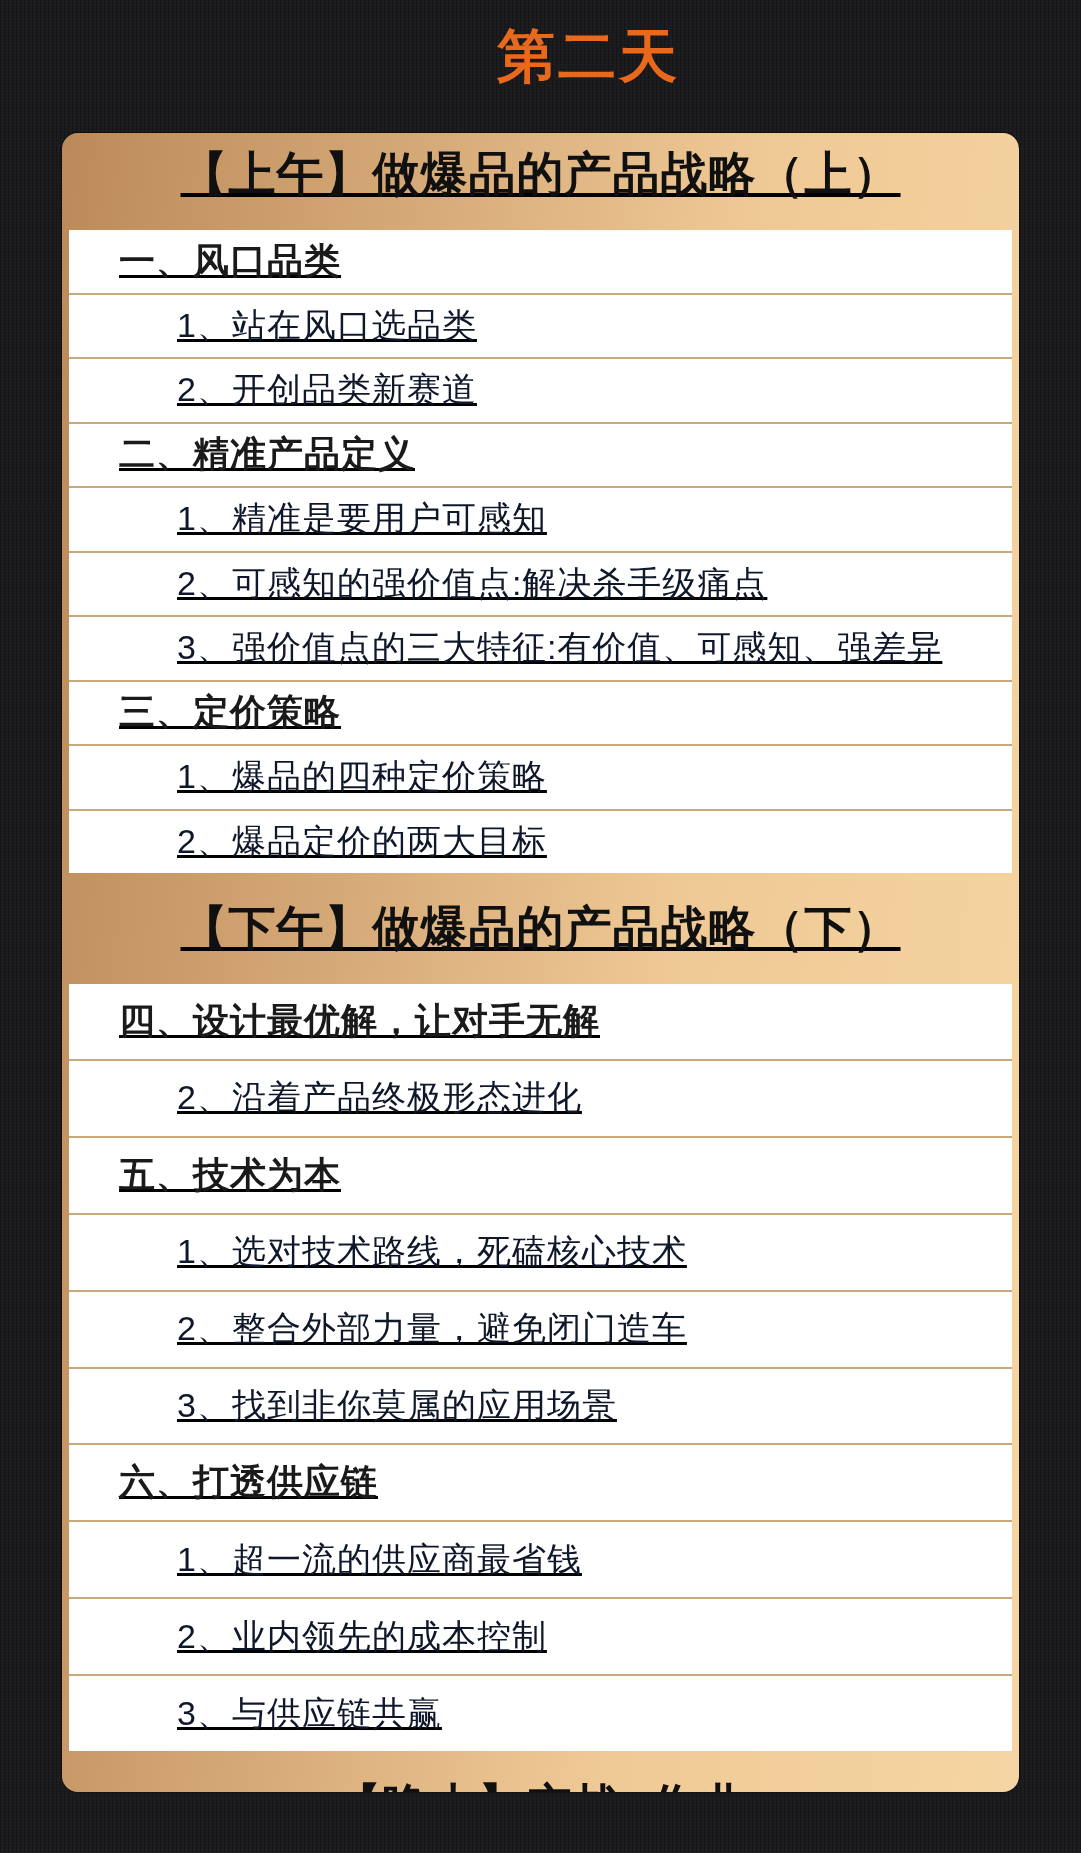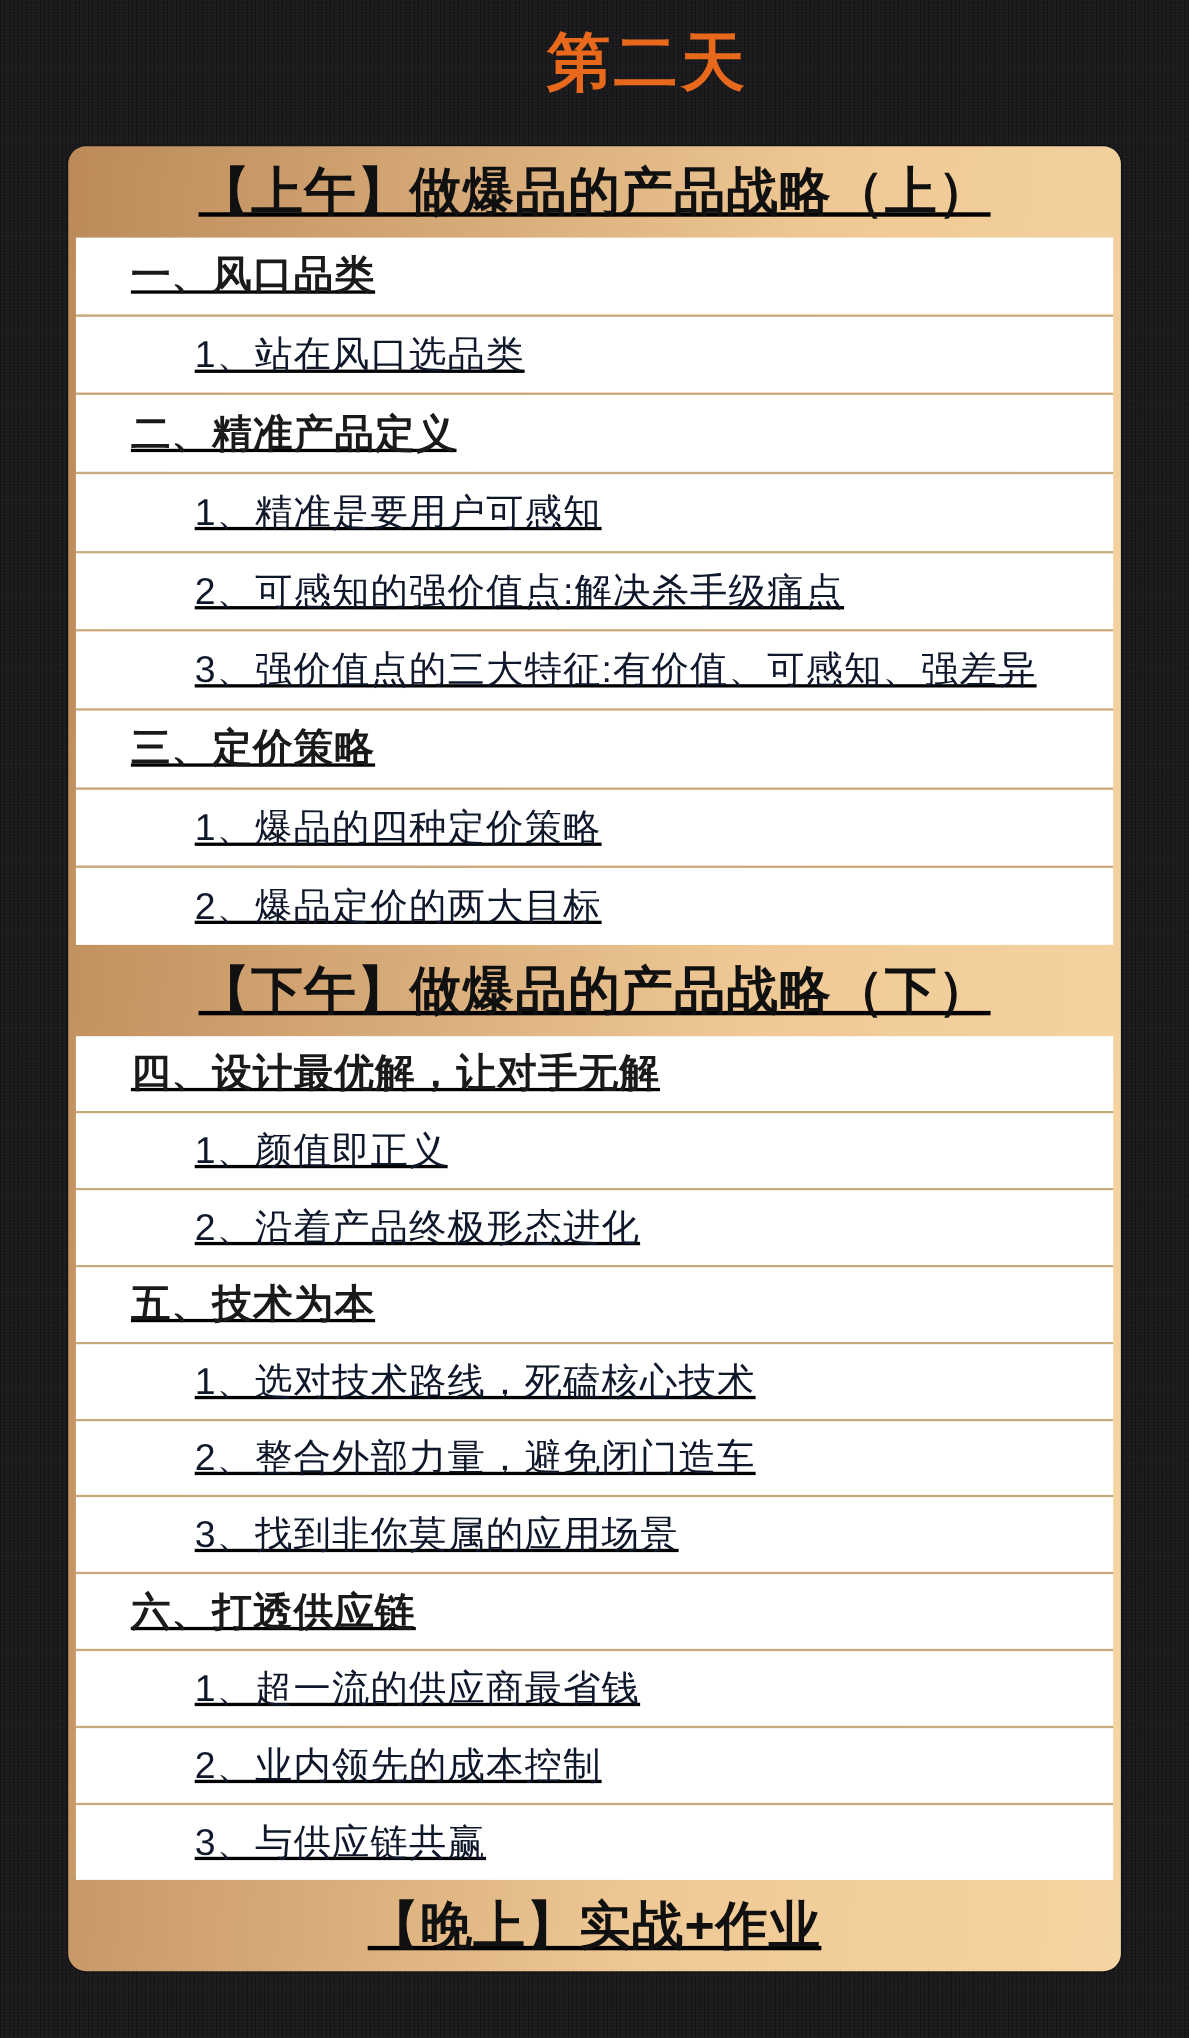--- a/index.html
+++ b/index.html
@@ -30,21 +30,21 @@
     text-decoration:underline;
   }
   .band{
     height:83px;flex:0 0 83px;
     display:flex;align-items:center;justify-content:center;
     font-size:47px;font-weight:800;color:#101010;
     letter-spacing:1px;
   }
   .rows{
     flex:1 1 auto;
-    margin:0 7px;
+    margin:14px 7px;
     display:flex;flex-direction:column;text-align:center;
   }
   .row{
     flex:1 1 0;
     background:#ffffff;
     display:flex;align-items:center;
     box-sizing:border-box;
   }
   .row + .row{border-top:2px solid #c7a97c;}
   .row.topic{
@@ -61,34 +61,34 @@
 
 <div class="page-title">第二天</div>
 
 <div class="schedule-table">
 
   <div class="band">【上午】做爆品的产品战略（上）</div>
 
   <div class="rows" style="flex:0 0 643px;">
     <div class="row topic">一、风口品类</div>
     <div class="row item">1、站在风口选品类</div>
+    <div class="row item">2、开创品类新赛道</div>
     <div class="row topic">二、精准产品定义</div>
     <div class="row item">1、精准是要用户可感知</div>
     <div class="row item">2、可感知的强价值点:解决杀手级痛点</div>
     <div class="row item">3、强价值点的三大特征:有价值、可感知、强差异</div>
     <div class="row topic">三、定价策略</div>
     <div class="row item">1、爆品的四种定价策略</div>
     <div class="row item">2、爆品定价的两大目标</div>
   </div>
 
   <div class="band">【下午】做爆品的产品战略（下）</div>
 
   <div class="rows" style="flex:0 0 767px;">
     <div class="row topic">四、设计最优解，让对手无解</div>
-    <div class="row item">1、颜值即正义</div>
     <div class="row item">2、沿着产品终极形态进化</div>
     <div class="row topic">五、技术为本</div>
     <div class="row item">1、选对技术路线，死磕核心技术</div>
     <div class="row item">2、整合外部力量，避免闭门造车</div>
     <div class="row item">3、找到非你莫属的应用场景</div>
     <div class="row topic">六、打透供应链</div>
     <div class="row item">1、超一流的供应商最省钱</div>
     <div class="row item">2、业内领先的成本控制</div>
     <div class="row item">3、与供应链共赢</div>
   </div>

